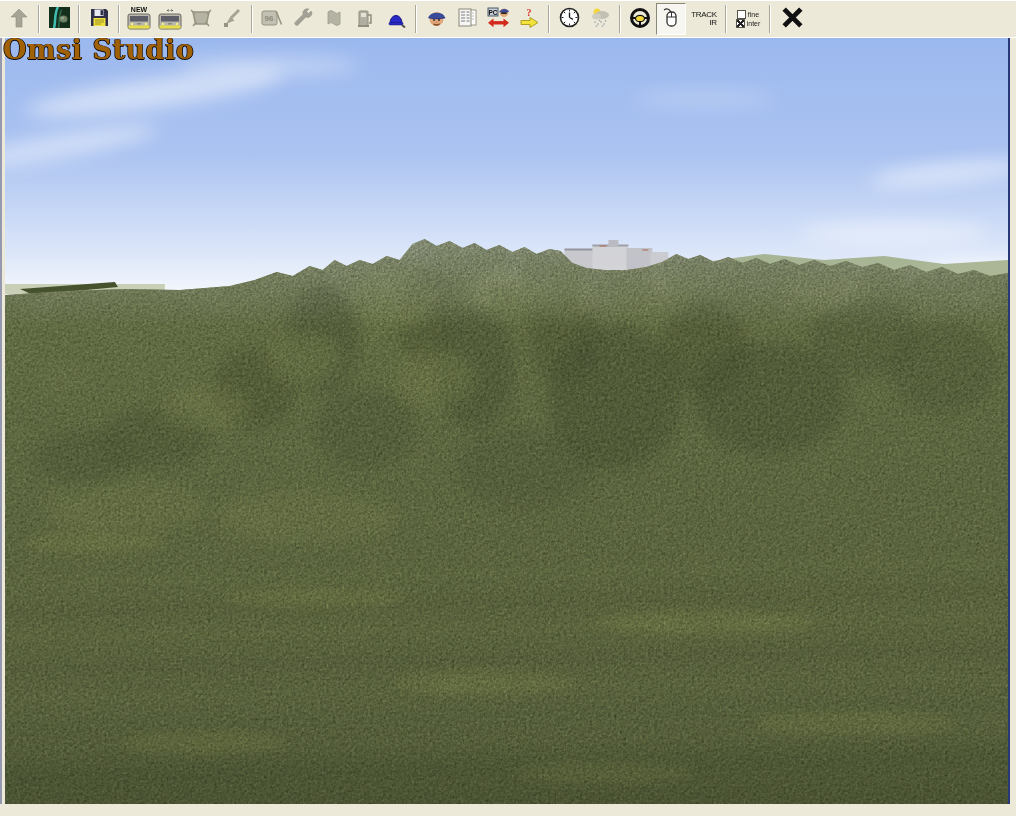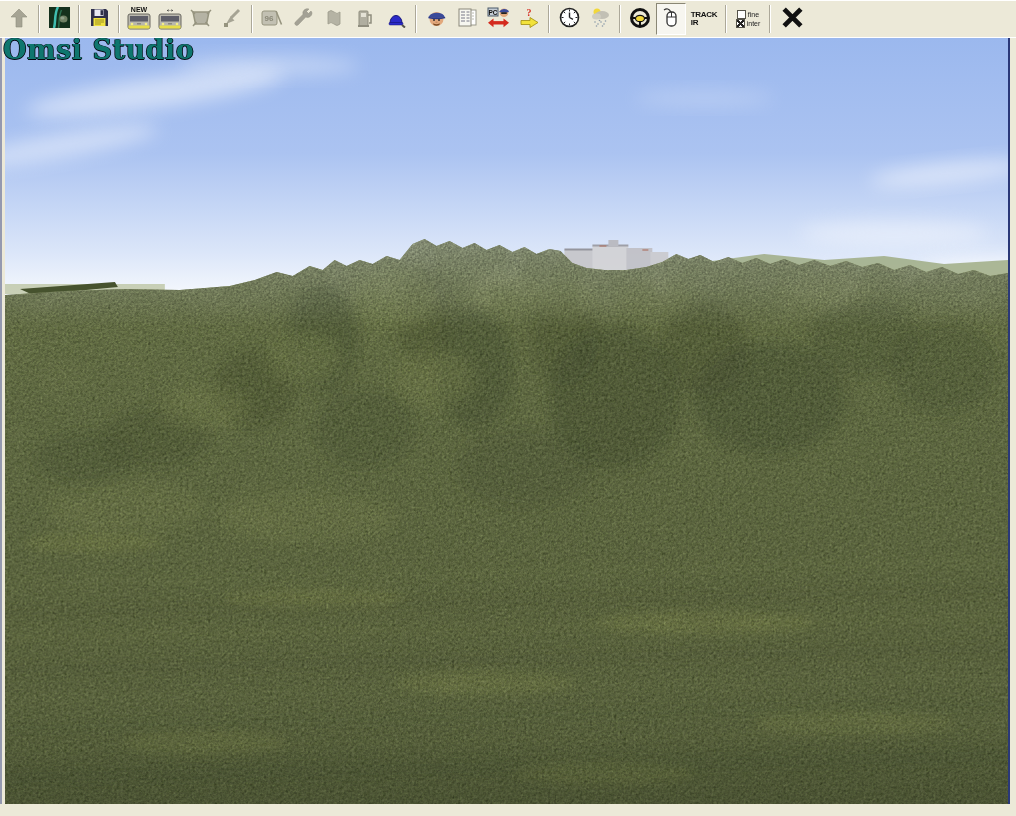--- a/index.html
+++ b/index.html
@@ -26,21 +26,21 @@
   .tb .mini-label{
     font-size:7px;font-weight:bold;line-height:7px;color:#111;
     font-family:"Liberation Sans",sans-serif;letter-spacing:0px;
   }
   .tb .mini-label.arrow{font-size:10px;line-height:8px;}
   .sep{
     width:0;height:28px;border-left:1px solid #aca899;border-right:1px solid #ffffff;
     margin:0 3px;flex:0 0 auto;
   }
   .trk{
-    font-size:8px;line-height:8px;font-weight:bold;color:#111;text-align:left;
+    font-size:8px;line-height:8px;font-weight:normal;color:#111;text-align:right;
     letter-spacing:-0.3px;font-family:"Liberation Sans",sans-serif;
   }
   .optrow{display:flex;align-items:center;gap:2px;line-height:9px;}
   .optrow .cb{
     width:7px;height:7px;border:1px solid #55534a;background:#fff;flex:0 0 auto;
   }
   .optrow .cb.checked{
     background:
       linear-gradient(45deg,transparent 40%,#222 40%,#222 60%,transparent 60%),
       linear-gradient(-45deg,transparent 40%,#222 40%,#222 60%,transparent 60%),#fff;
@@ -52,21 +52,21 @@
     border-right:2px solid #2a3878;overflow:hidden;background:#9db9ee;
   }
   .viewport svg{display:block;width:100%;height:100%;}
   .edge-line{
     position:absolute;left:0;top:38px;bottom:12px;width:2px;
     background:#3c4a86;opacity:.5;
   }
   .app-title{
     position:absolute;left:3px;top:36px;z-index:5;
     font-family:"DejaVu Serif",serif;font-weight:bold;font-size:27px;line-height:28px;
-    color:#0f766e;letter-spacing:0.5px;
+    color:#a16207;letter-spacing:0.5px;
     text-shadow:0.7px 0 0 #06060e,-0.7px 0 0 #06060e,0 0.5px 0 #06060e;
   }
 </style>
 </head>
 <body>
 
 <div class="toolbar">
 
   <button class="tb">
     <span>

